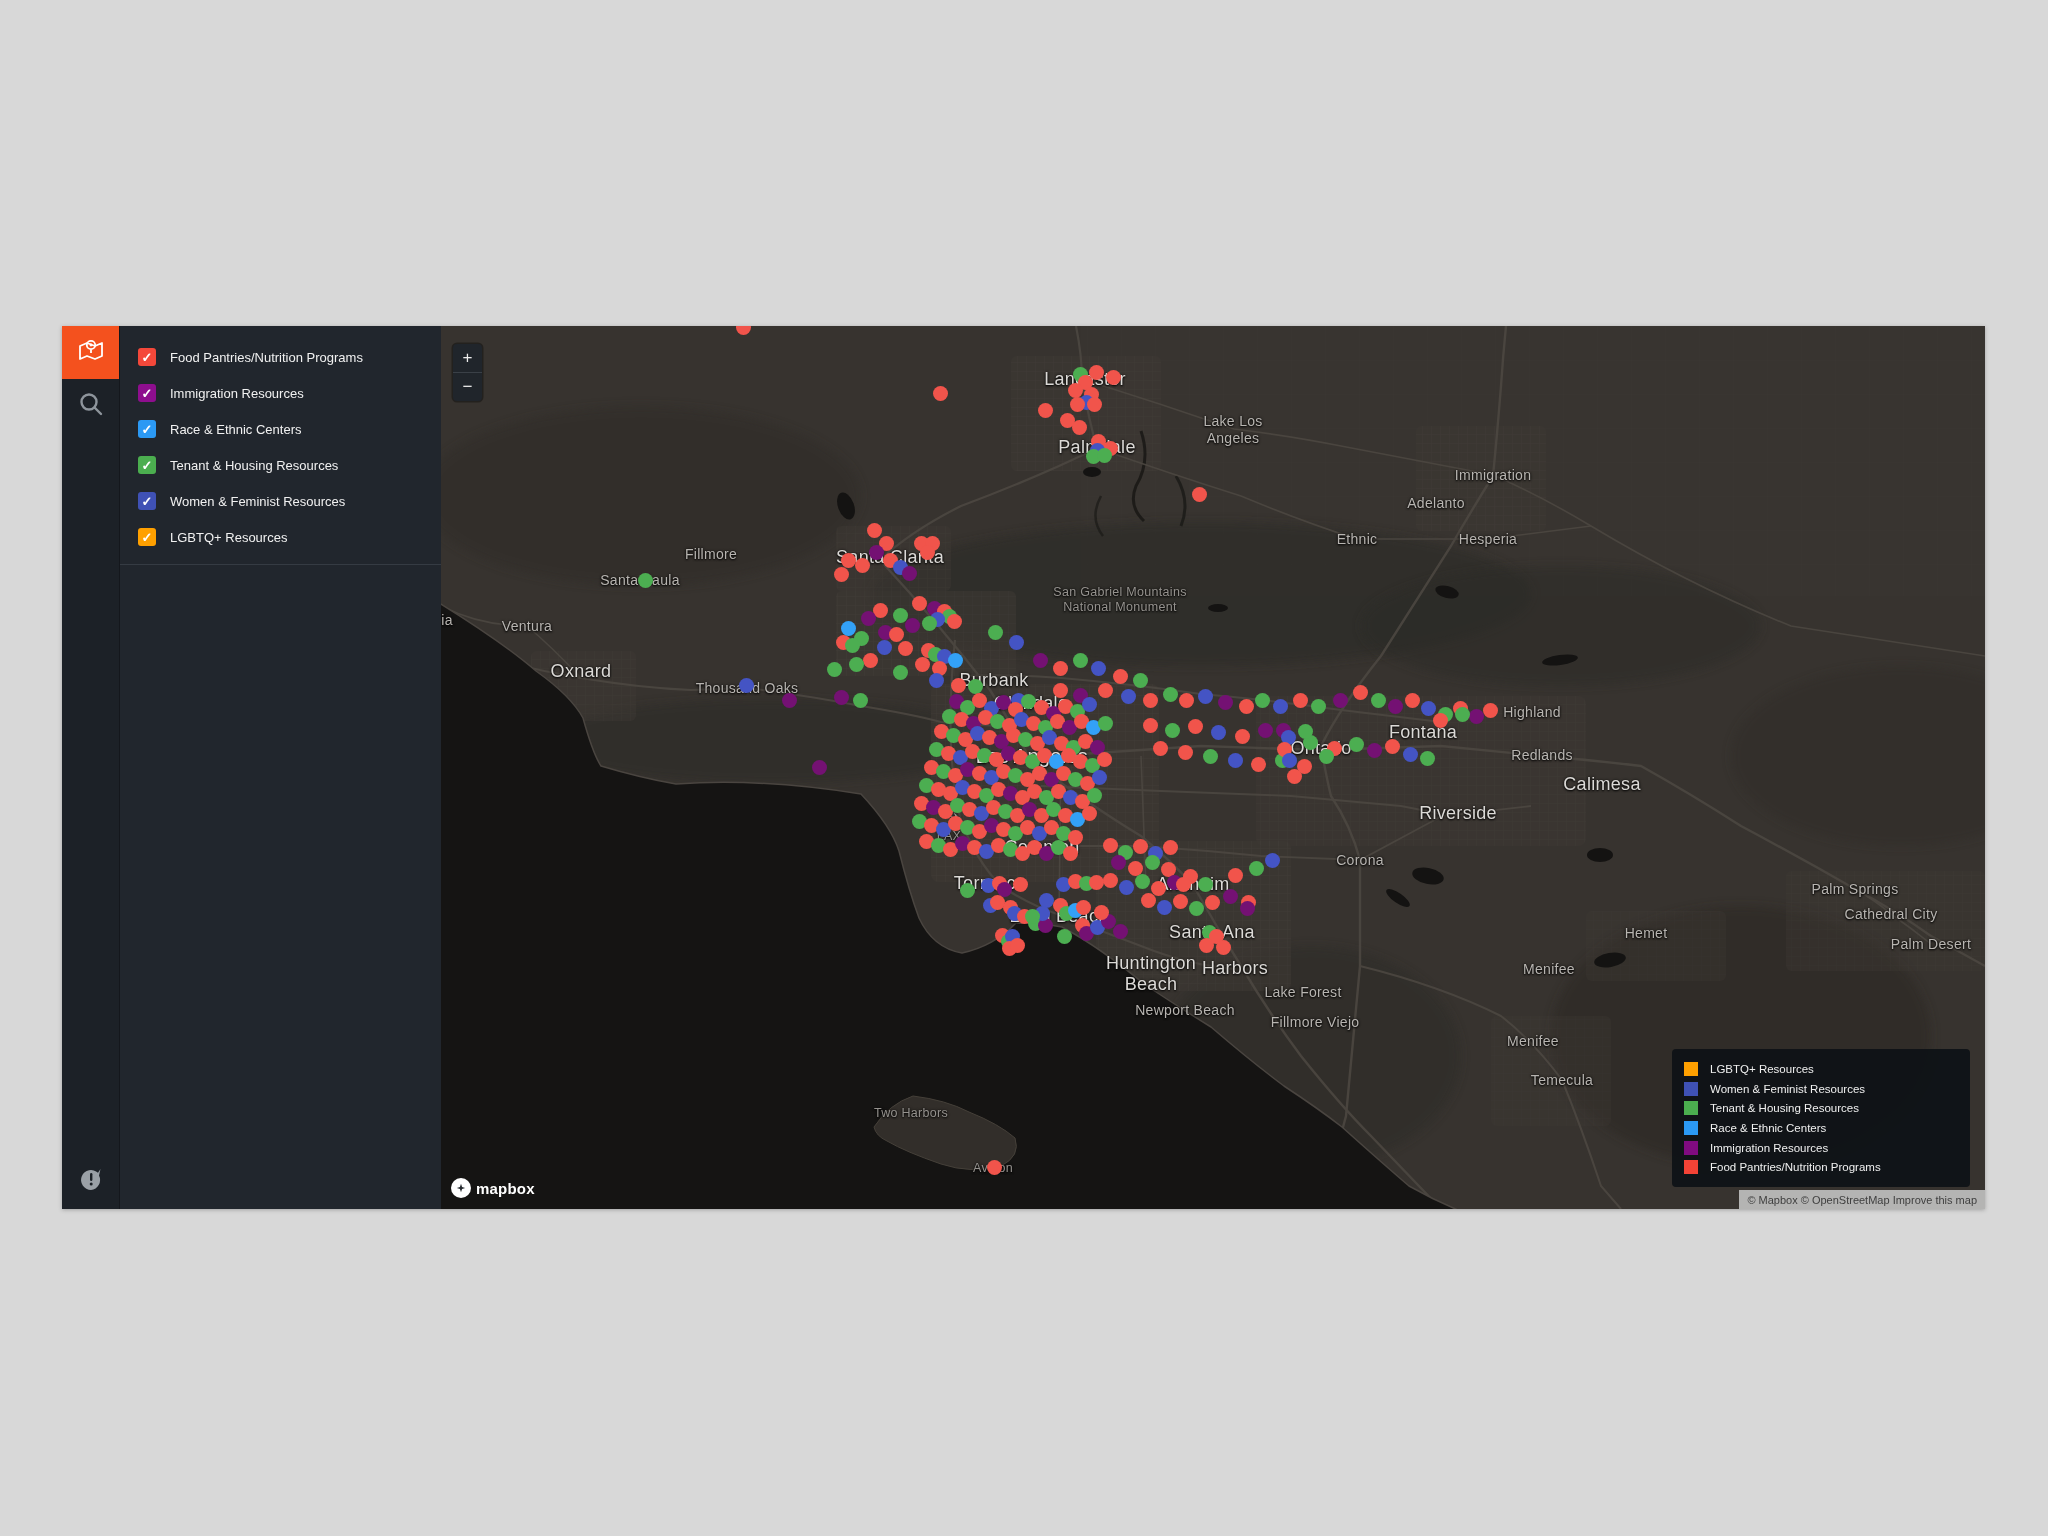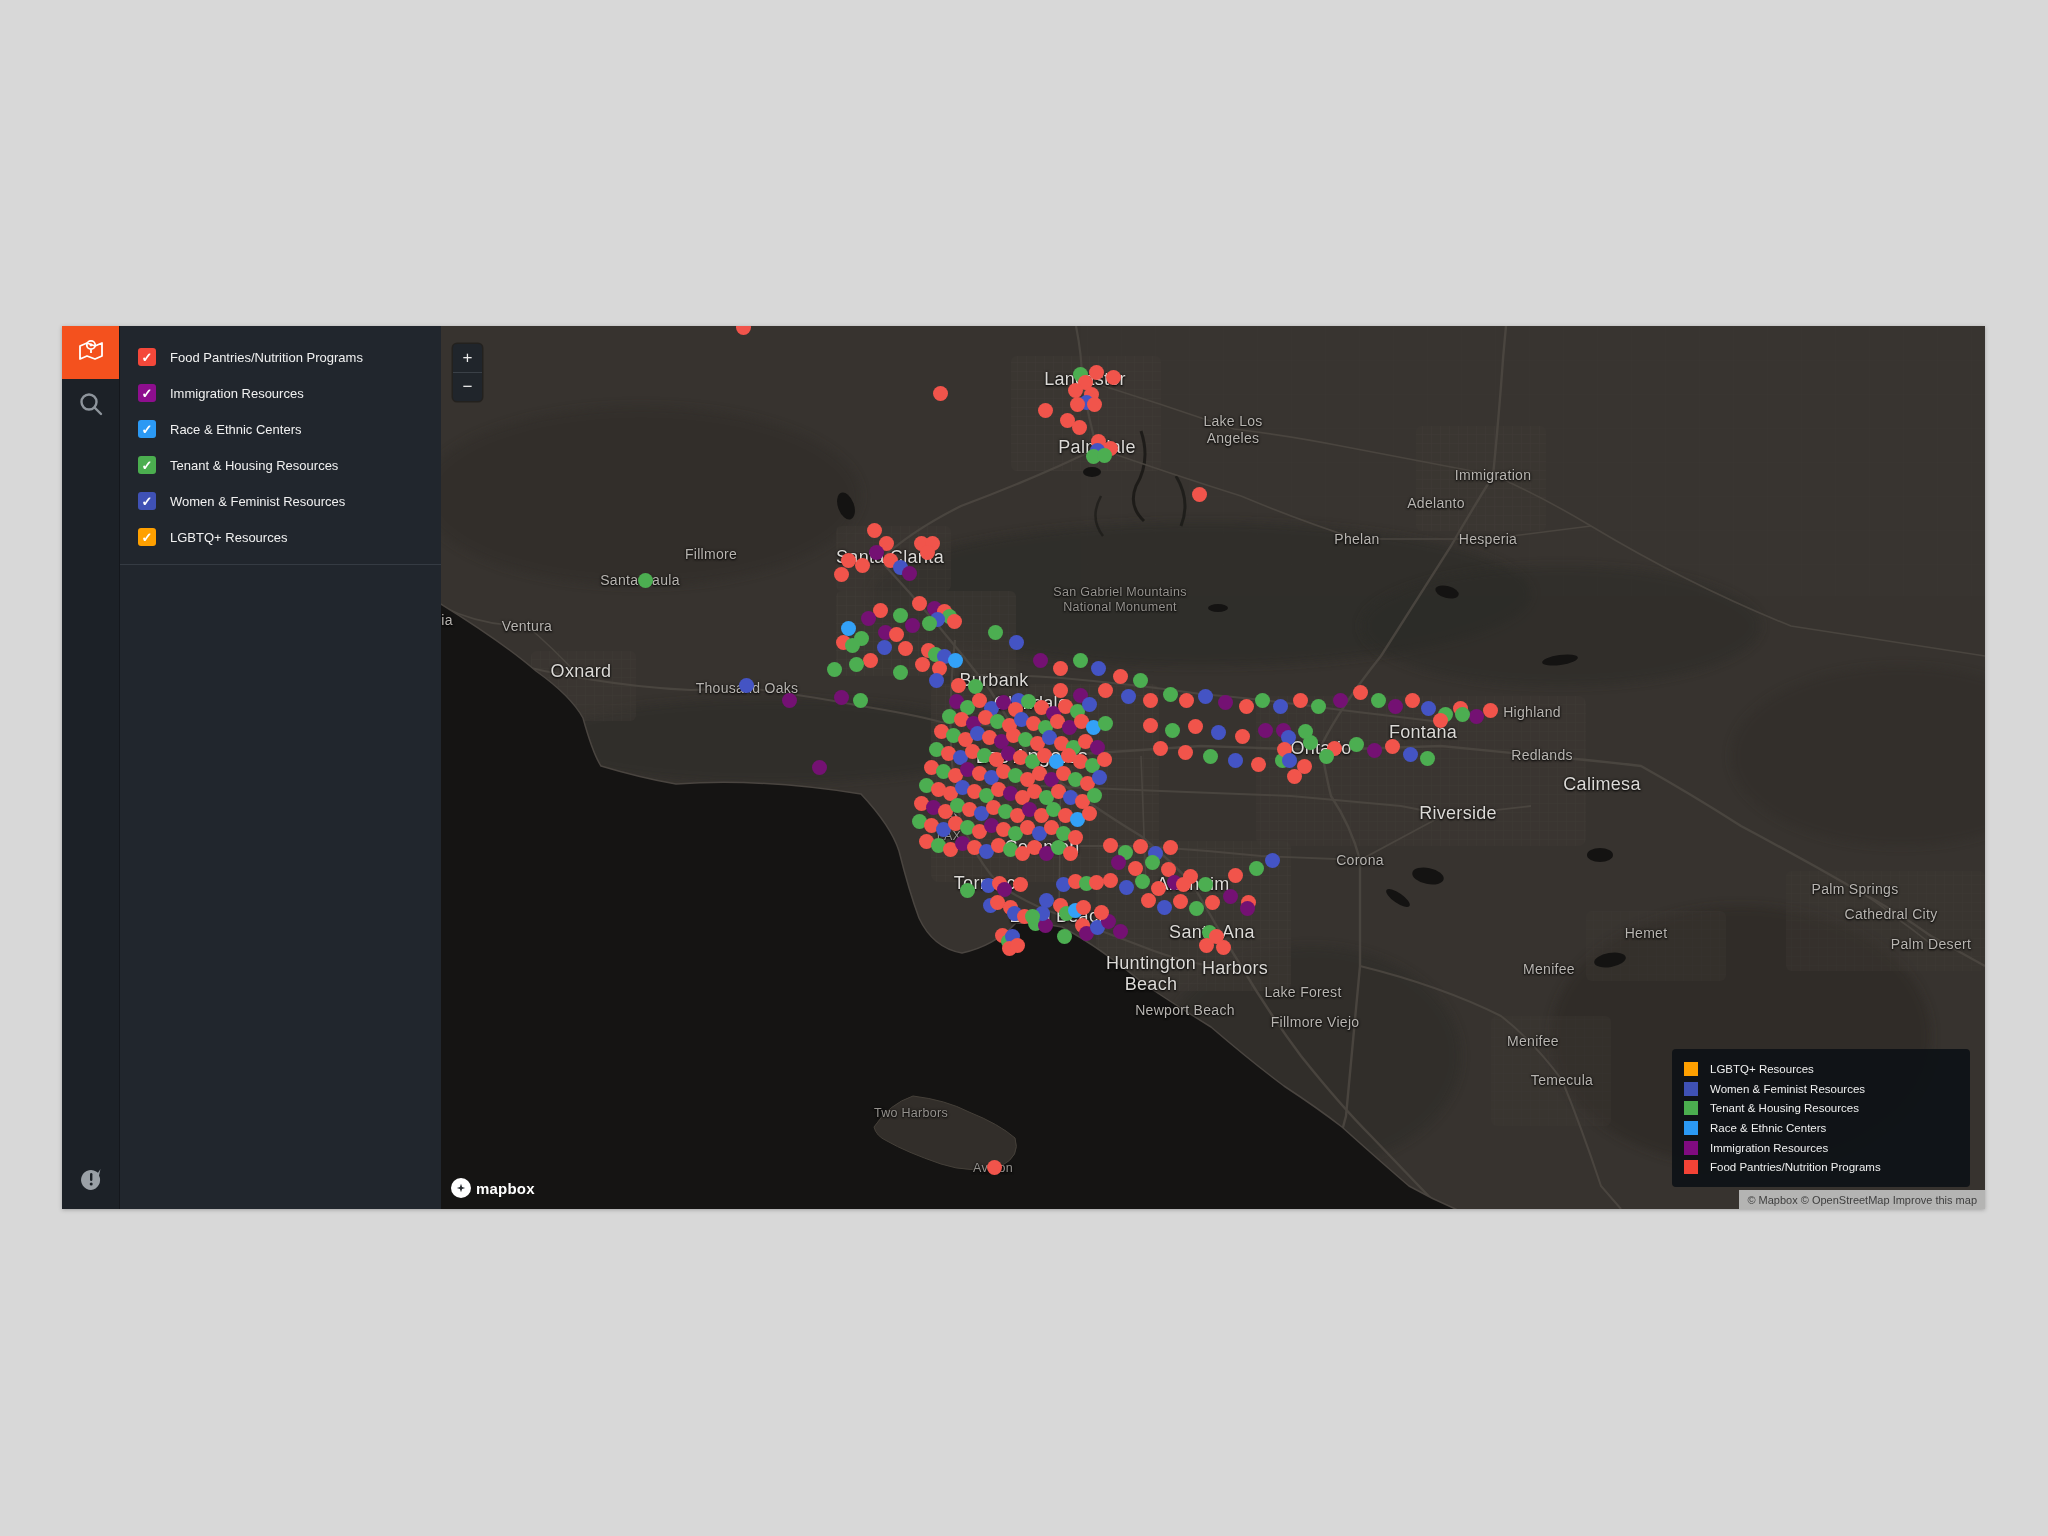--- a/index.html
+++ b/index.html
@@ -190,21 +190,21 @@
       <path d="M433 801 Q448 778 472 770 Q505 774 528 786 Q558 798 574 812 Q580 830 560 840 Q530 848 500 838 Q465 826 446 815 Q435 810 433 801 Z" fill="#322e2a" stroke="#454039" stroke-width="1"></path>
     </svg>
 
     <div class="layer" id="labels">
         <div class="lbl lg" style="left: 644px; top: 54px;">Lancaster</div>
         <div class="lbl lg" style="left: 656px; top: 122px;">Palmdale</div>
         <div class="lbl md" style="left: 792px; top: 104px;">Lake Los
 Angeles</div>
         <div class="lbl md" style="left: 995px; top: 138px; margin-top: 39px;">Adelanto</div>
         <div class="lbl md" style="left: 1052px; top: 149px;">Immigration</div>
-        <div class="lbl md" style="left: 916px; top: 213px;">Phelan</div>
+        <div class="lbl md" style="left: 916px; top: 213px;">Ethnic</div>
         <div class="lbl md" style="left: 1047px; top: 213px;">Hesperia</div>
         <div class="lbl lg" style="left: 449px; top: 232px;">Santa Clarita</div>
         <div class="lbl md" style="left: 270px; top: 228px;">Fillmore</div>
         <div class="lbl md" style="left: 199px; top: 254px;">Santa Paula</div>
         <div class="lbl md" style="left: 86px; top: 300px;">Ventura</div>
         <div class="lbl lg" style="left: 140px; top: 346px;">Oxnard</div>
         <div class="lbl md" style="left: 306px; top: 362px;">Thousand Oaks</div>
         <div class="lbl lg" style="left: 553px; top: 355px;">Burbank</div>
         <div class="lbl lg" style="left: 590px; top: 378px;">Glendale</div>
         <div class="lbl xl" style="left: 591px; top: 431px;">Los Angeles</div>

